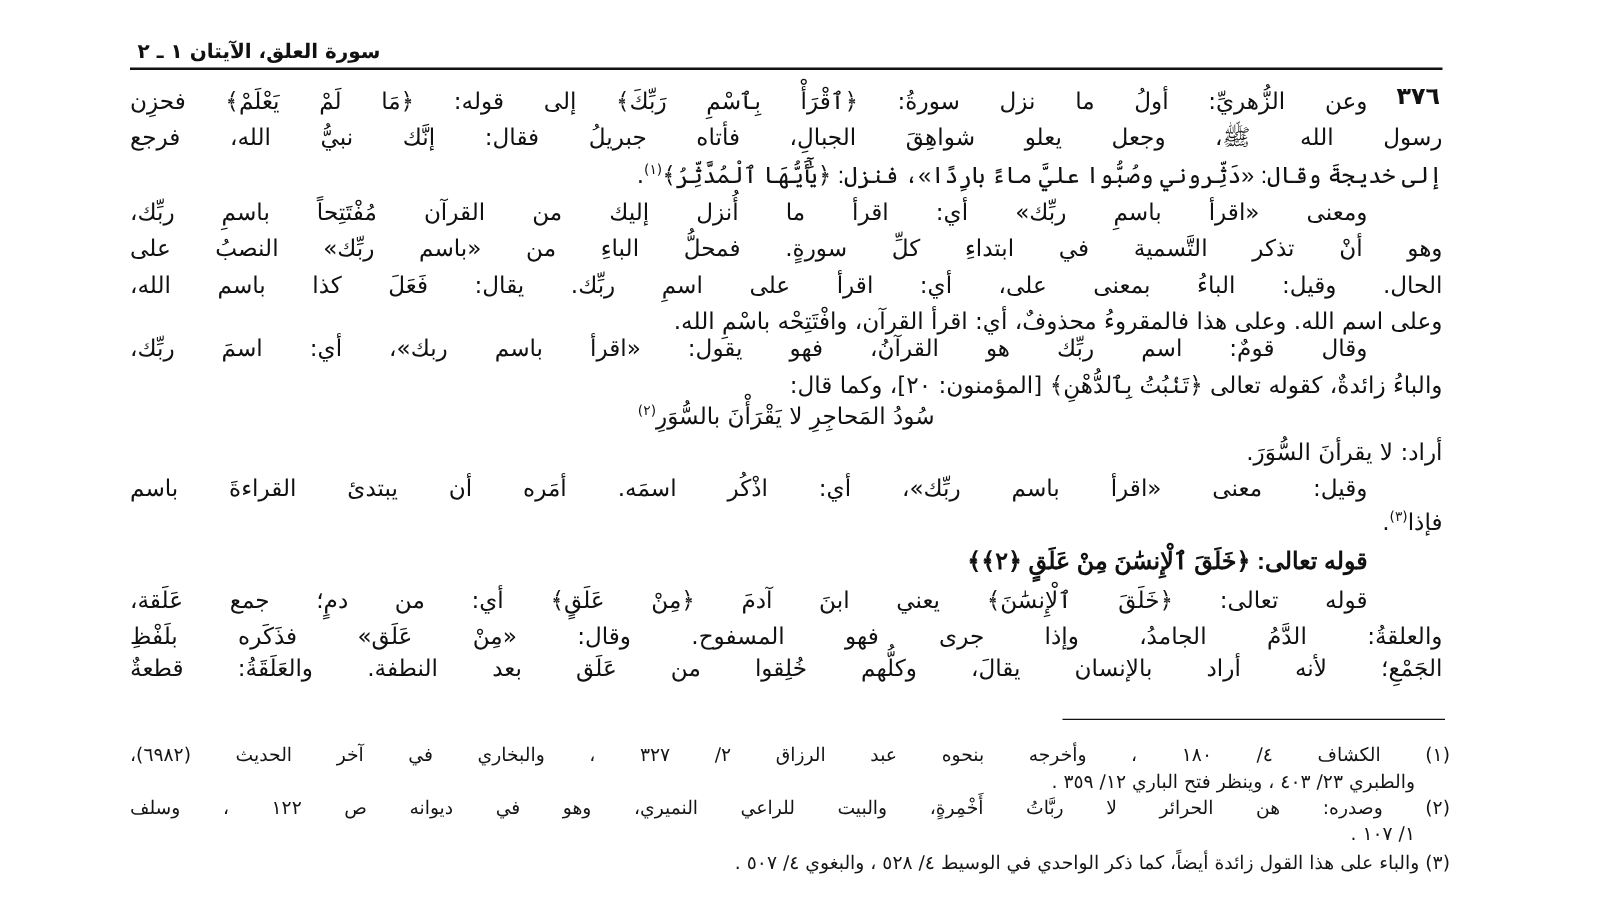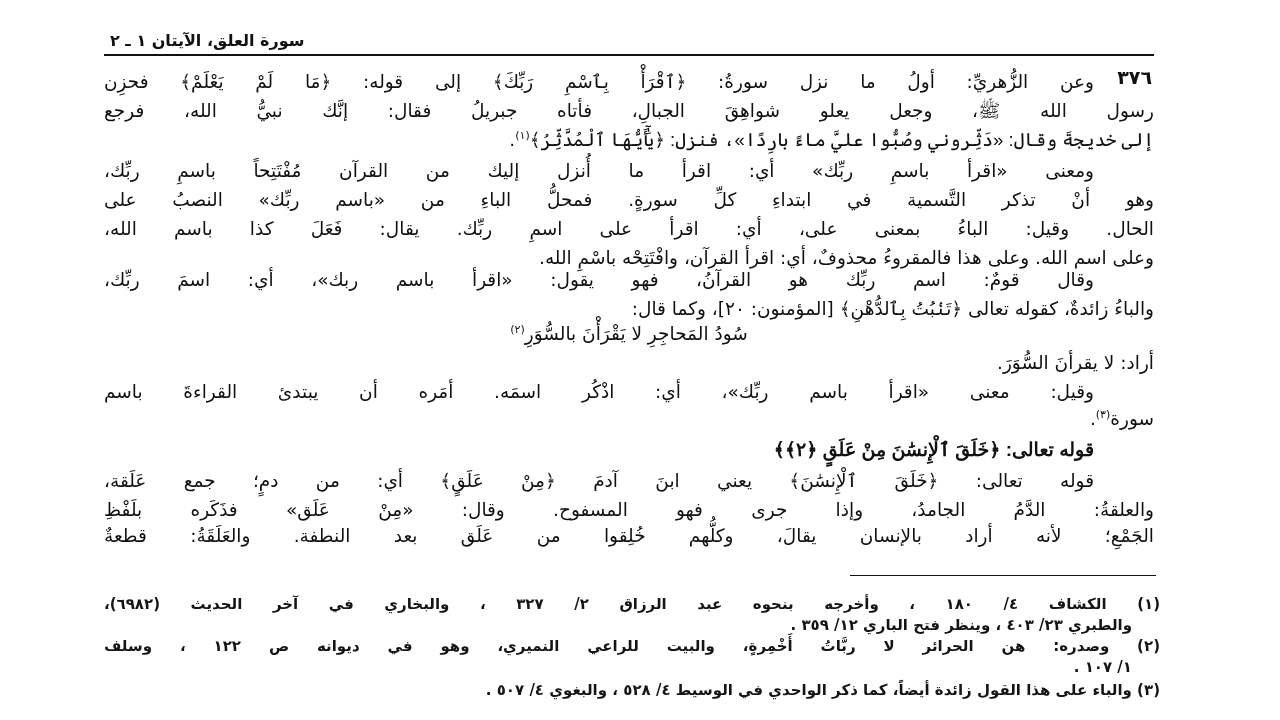--- a/index.html
+++ b/index.html
@@ -76,21 +76,21 @@
       position: absolute;
       right: 120px;
       width: 1056px;
       font-size: 15px;
       line-height: 20px;
       height: 20px;
       white-space: nowrap;
       text-align: justify;
       text-align-last: justify;
       direction: rtl;
-      font-weight: bold;
+      font-weight: normal;
       color: #151515;
     }
     .fn-line.cont { right: 148px; width: 1028px; }
     .fn-line.last { text-align-last: right; }
   </style>
 </head>
 <body>
 
 <div class="page">
 
@@ -109,21 +109,21 @@
   <div class="line last" style="top:244px"><span>وعلى اسم الله. وعلى هذا فالمقروءُ محذوفٌ، أي: اقرأ القرآن، وافْتَتِحْه باسْمِ الله.</span></div>
 
   <div class="line first" style="top:266px"><span>وقال قومٌ: اسم ربِّك هو القرآنُ، فهو يقول: «اقرأ باسم ربك»، أي: اسمَ ربِّك،</span></div>
   <div class="line last" style="top:295px"><span>والباءُ زائدةٌ، كقوله تعالى ﴿تَنۢبُتُ بِٱلدُّهْنِ﴾ [المؤمنون: ٢٠]، وكما قال:</span></div>
 
   <div class="line center" style="top:320px"><span>سُودُ المَحاجِرِ لا يَقْرَأْنَ بالسُّوَرِ</span><sup class="fn">(٢)</sup></div>
 
   <div class="line last" style="top:349px; right:126px; width:1050px;"><span>أراد: لا يقرأنَ السُّوَرَ.</span></div>
 
   <div class="line first" style="top:378px"><span>وقيل: معنى «اقرأ باسم ربِّك»، أي: اذْكُر اسمَه. أمَره أن يبتدئ القراءةَ باسم</span></div>
-  <div class="line last" style="top:405px"><span>سورة</span><sup class="fn">(٣)</sup><span>.</span></div>
+  <div class="line last" style="top:405px"><span>فإذا</span><sup class="fn">(٣)</sup><span>.</span></div>
 
   <div class="line first last heading" style="top:435px"><span class="quran">قوله تعالى: ﴿خَلَقَ ٱلْإِنسَٰنَ مِنْ عَلَقٍ ﴿٢﴾﴾</span></div>
 
   <div class="line first" style="top:467px"><span>قوله تعالى: ﴿خَلَقَ ٱلْإِنسَٰنَ﴾ يعني ابنَ آدمَ ﴿مِنْ عَلَقٍ﴾ أي: من دمٍ؛ جمع عَلَقة،</span></div>
   <div class="line" style="top:496px"><span>والعلقةُ: الدَّمُ الجامدُ، وإذا جرى فهو المسفوح. وقال: «مِنْ عَلَق» فذَكَره بلَفْظِ</span></div>
   <div class="line" style="top:522px"><span>الجَمْعِ؛ لأنه أراد بالإنسان يقالَ، وكلُّهم خُلِقوا من عَلَق بعد النطفة. والعَلَقَةُ: قطعةٌ</span></div>
 
   <div class="footnote-rule"></div>
 
   <div class="fn-line" style="top:594px"><span>(١) الكشاف ٤/ ١٨٠ ، وأخرجه بنحوه عبد الرزاق ٢/ ٣٢٧ ، والبخاري في آخر الحديث (٦٩٨٢)،</span></div>

